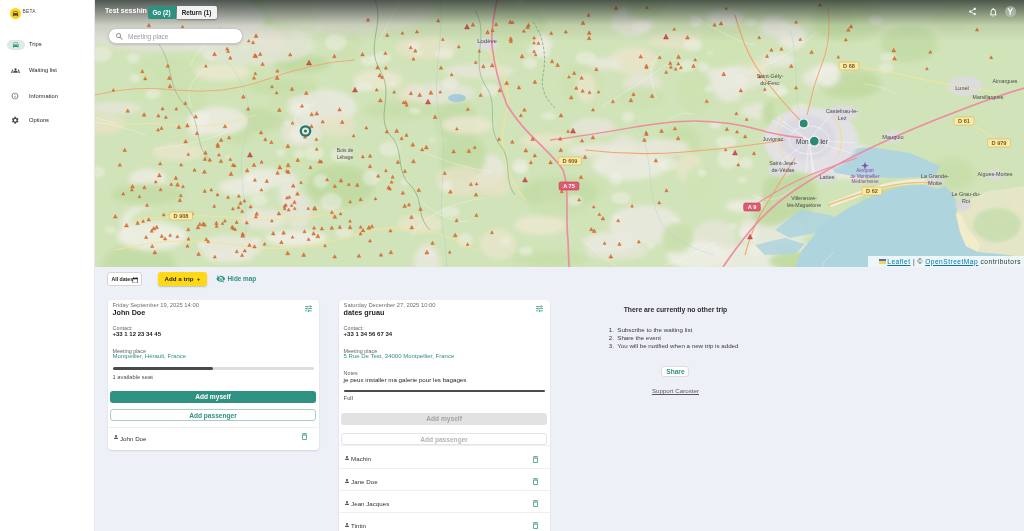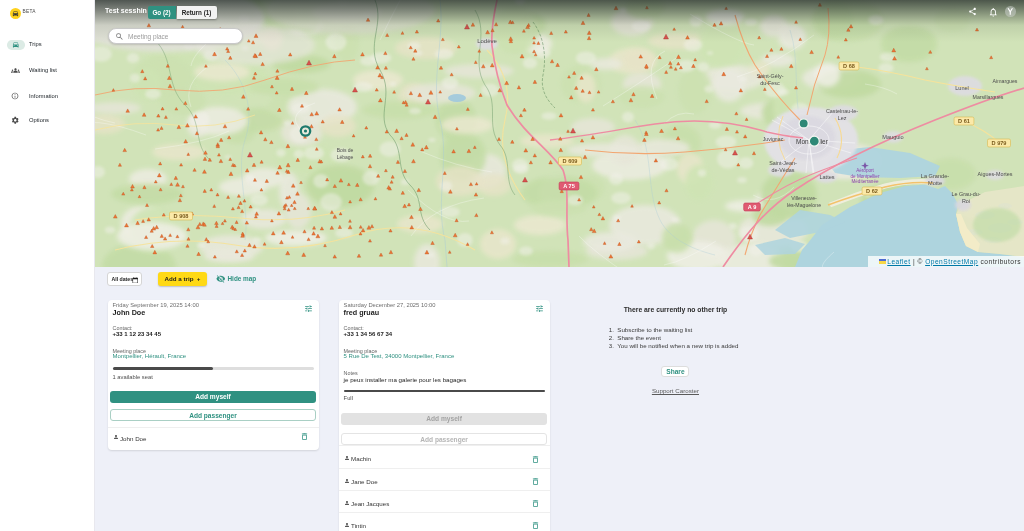--- a/index.html
+++ b/index.html
@@ -981,21 +981,21 @@
         </svg>
       <div class="pname" style="top:7.8px;">John Doe</div>
       <svg class="trash" style="top:4.7px" width="9" height="9" viewBox="0 0 24 24">
           <path fill="#2f9181" d="M16 9v10H8V9h8m-1.5-6h-5l-1 1H5v2h14V4h-3.5l-1-1zM18 7H6v12c0 1.1.9 2 2 2h8c1.1 0 2-.9 2-2V7z"></path>
         </svg>
     </div>
   </div>
 
   <div class="card" id="card2">
     <div class="cdate">Saturday December 27, 2025 10:00</div>
-    <div class="cname">fred gruau</div>
+    <div class="cname">dates gruau</div>
     <svg style="position:absolute;right:6px;top:4.5px" width="9" height="9" viewBox="0 0 24 24">
         <path fill="#2f9181" d="M3 17v2h6v-2H3zM3 5v2h10V5H3zm10 16v-2h8v-2h-8v-2h-2v6h2zM7 9v2H3v2h4v2h2V9H7zm14 4v-2H11v2h10zm-6-4h2V7h4V5h-4V3h-2v6z"></path>
       </svg>
     <div class="clab" style="top:25.5px;">Contact:</div>
     <div class="cval" style="top:31.8px;">+33 1 34 56 67 34</div>
     <div class="clab" style="top:48px;">Meeting place</div>
     <div class="clink" style="top:53.6px;">5 Rue De Test, 34000 Montpellier, France</div>
     <div class="clab" style="top:70px;">Notes</div>
     <div class="cval" style="top:76.3px;font-weight:normal;font-size:6.2px;">je peux installer ma galerie pour les bagages</div>
     <div class="bar" style="top:90.2px;">

